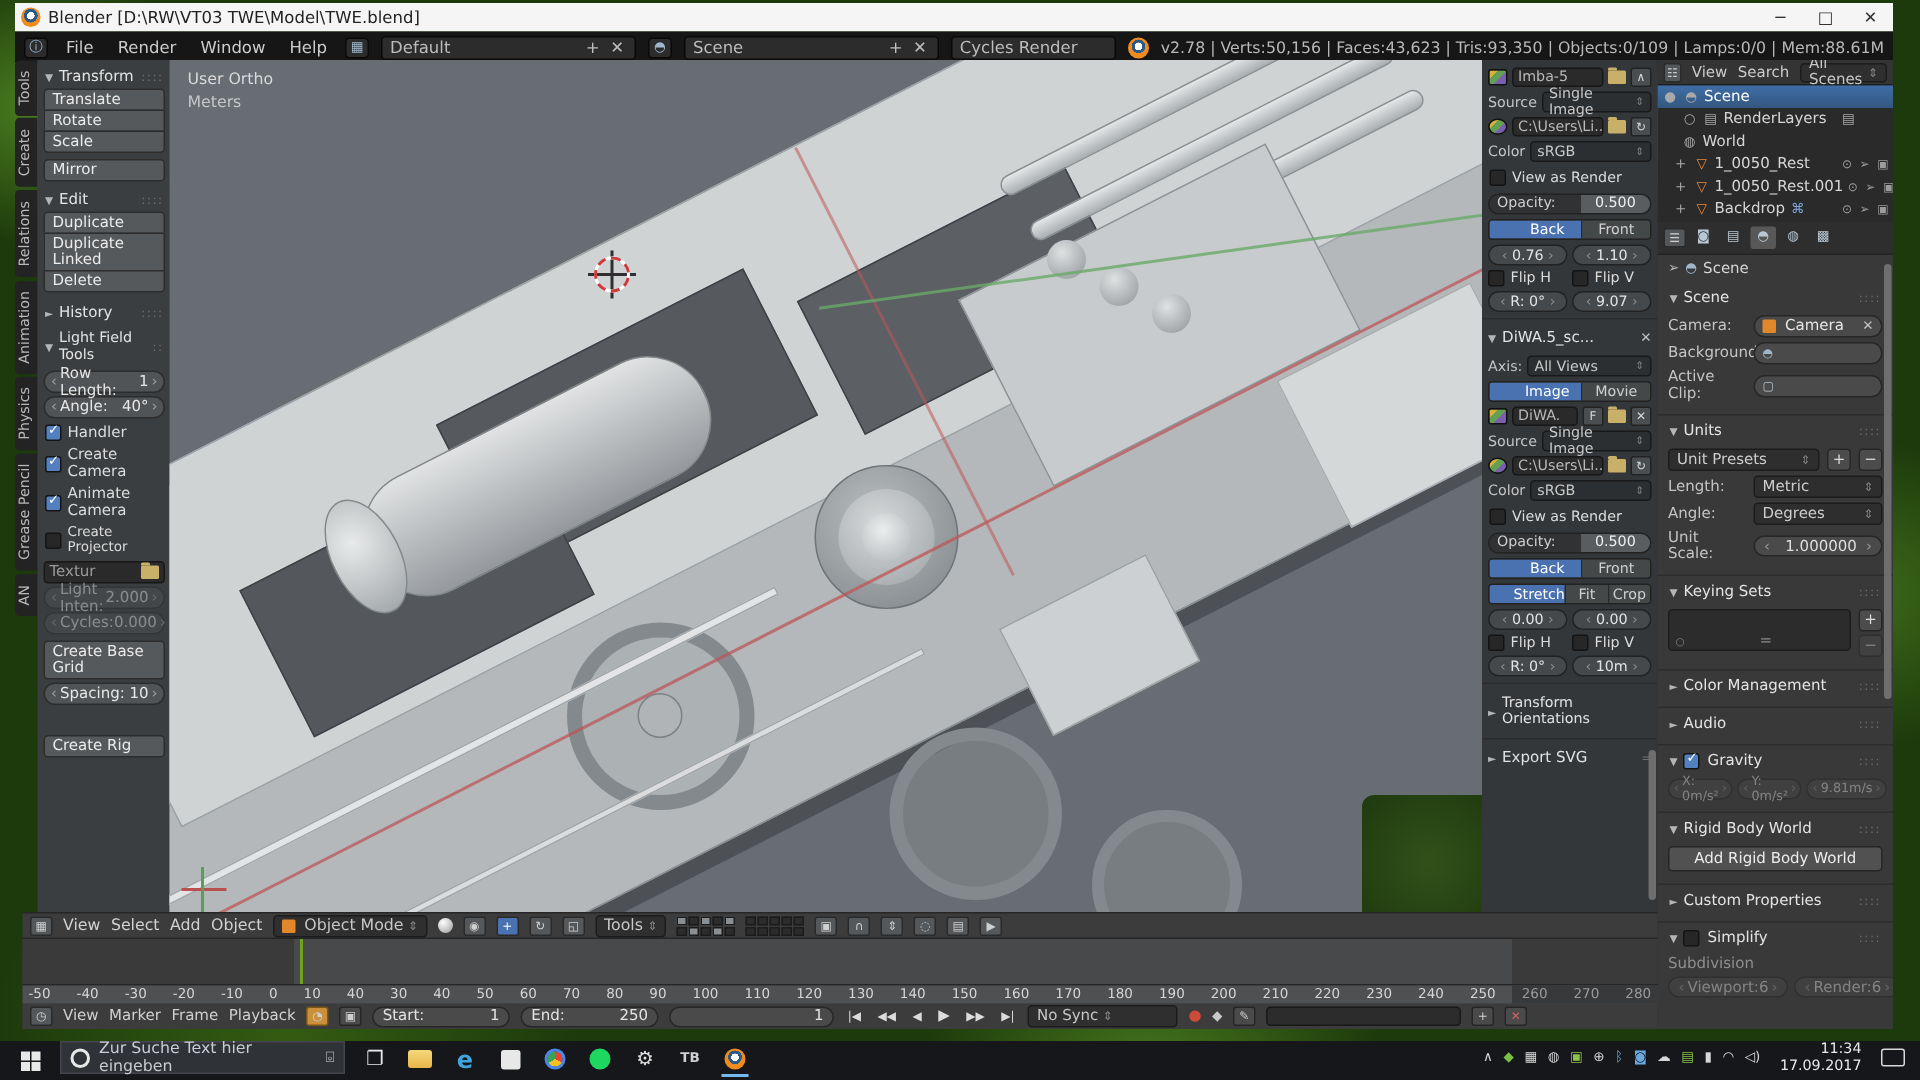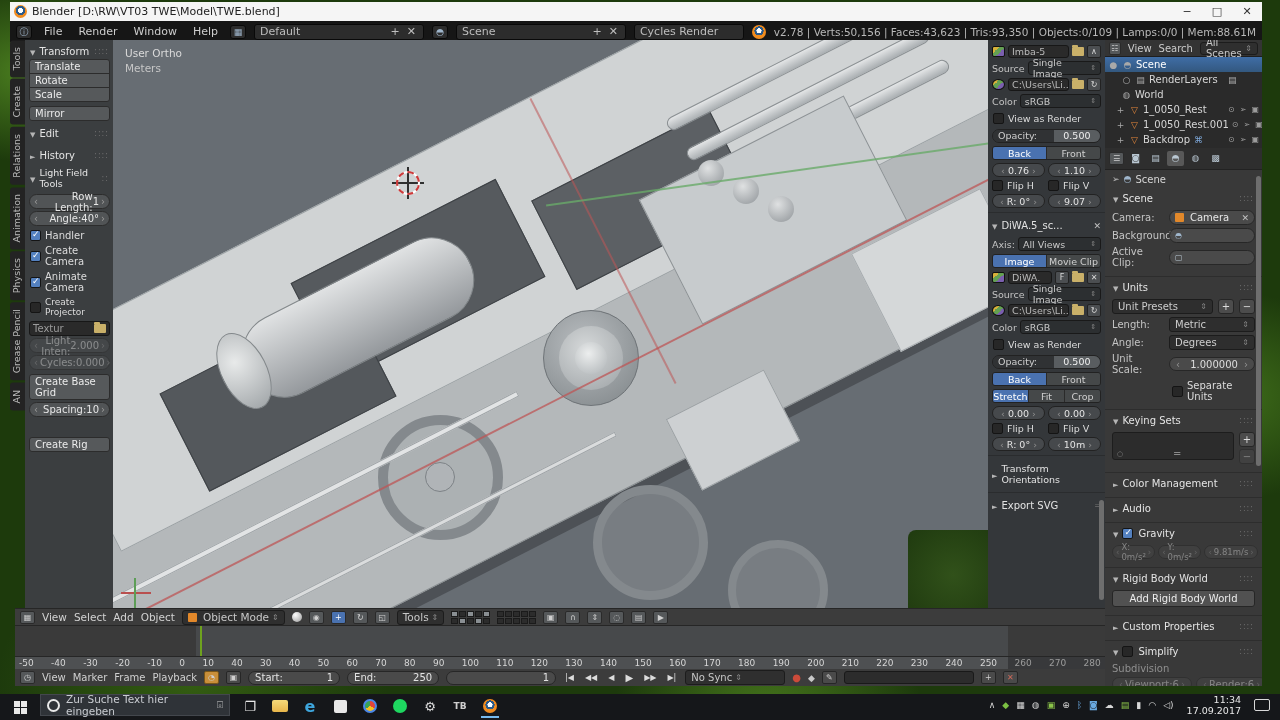--- a/index.html
+++ b/index.html
@@ -45,21 +45,21 @@
   .phd .grip { margin-left:auto; color:#6f6f6f; letter-spacing:1px; font-size:8px; }
   .tri-d::before { content:"▼"; font-size:7px; color:#b5b5b5; margin-right:4px; }
   .tri-r::before { content:"►"; font-size:7px; color:#b5b5b5; margin-right:4px; }
   .sbtn { display:block; background:#56595b; border:1px solid #2c2c2c; color:#ebebeb; padding:1px 5px; margin-top:-1px; border-radius:3px; }
   .grp .sbtn { border-radius:0; }
   .grp .sbtn:first-child { border-radius:3px 3px 0 0; }
   .grp .sbtn:last-child { border-radius:0 0 3px 3px; }
   .slider { display:flex; align-items:center; background:#515456; border:1px solid #2c2c2c; border-radius:8px; padding:0 4px; height:15px; color:#e6e6e6; margin:2px 0; }
   .slider::before { content:"‹"; color:#9a9a9a; margin-right:2px; }
   .slider::after  { content:"›"; color:#9a9a9a; margin-left:2px; }
-  .slider .lab { flex:1;text-align:right; }
+  .slider .lab { flex:1; }
   .slider .val { text-align:right; }
   .cbrow { display:flex; align-items:center; gap:4px; padding:2px 1px; color:#dcdcdc; }
   .cb { width:11px; height:11px; border-radius:2px; background:#272727; border:1px solid #141414; flex:0 0 auto; }
   .cb.on { background:#5380bf; position:relative; }
   .cb.on::after { content:"✓"; position:absolute; left:1px; top:-2px; color:#fff; font-size:9px; }
   .dim { opacity:0.45; }
   .tfield { display:flex; align-items:center; background:#2a2a2a; border:1px solid #171717; border-radius:3px; height:15px; padding:0 3px; color:#9b9b9b; margin:2px 0; }
   .minifolder { width:12px; height:9px; background:#c9b069; border-radius:1px; margin-left:auto; position:relative; }
   .minifolder::before { content:""; position:absolute; left:0; top:-2px; width:6px; height:2px; background:#c9b069; border-radius:1px 1px 0 0; }
 
@@ -93,21 +93,21 @@
   .ndrop::after { content:"⇕"; font-size:7px; color:#848484; margin-left:auto; }
   .thumb { width:13px; height:11px; border-radius:2px; background:linear-gradient(135deg,#d8b13a 0 30%, #64a053 30% 60%, #7a5fae 60% 100%); border:1px solid #111; flex:0 0 auto; }
   .nbtn { width:14px; height:13px; background:#4b4e51; border:1px solid #222; border-radius:2px; text-align:center; line-height:12px; color:#d8d8d8; font-size:8px; flex:0 0 auto; }
   .npath { flex:1; background:#2a2a2a; border:1px solid #171717; border-radius:3px; height:13px; padding:0 3px; color:#b9b9b9; overflow:hidden; white-space:nowrap; }
   .opsl { display:flex; border:1px solid #222; border-radius:8px; overflow:hidden; height:14px; margin:3px 0; }
   .opsl .l { flex:1.1; background:#303234; padding:0 5px; color:#cfcfcf; }
   .opsl .r { flex:1; background:#595d60; text-align:center; color:#f0f0f0; }
   .tglrow { display:flex; border:1px solid #222; border-radius:3px; overflow:hidden; height:14px; margin:3px 0; }
   .tgl { flex:1; background:#454849; text-align:center; line-height:13px; color:#cfcfcf; border-right:1px solid #2a2a2a; }
   .tgl:last-child { border-right:none; }
-  .tgl.on { background:#4a72b0; color:#fff; }
+  .tgl.on { background:#4a72b0; color:#fff;padding-left:16px; }
   .numpair { display:flex; gap:3px; margin:3px 0; }
   .numf { flex:1; display:flex; justify-content:center; align-items:center; background:#46494c; border:1px solid #222; border-radius:8px; height:14px; color:#e3e3e3; }
   .numf::before { content:"‹"; color:#8f8f8f; margin-right:3px; }
   .numf::after { content:"›"; color:#8f8f8f; margin-left:3px; }
   .nphd { display:flex; align-items:center; color:#e2e2e2; padding:3px 0; font-size:10px; }
   .xbtn::before { content:"✕"; color:#c2c2c2; font-size:9px; }
   .npsep { border-top:1px solid #2a2c2e; margin:4px -4px; }
 
   
   .rcol { position:absolute; left:1095px; top:38px; width:157px; height:646px; }
@@ -230,20 +230,25 @@
       <span class="sbtn">Translate</span>
       <span class="sbtn">Rotate</span>
       <span class="sbtn">Scale</span>
     </div>
     <span class="sbtn" style="margin-top:4px">Mirror</span>
     <div class="phd" style="margin-top:4px">
         <span class="tri-d"></span>
         <span>Edit</span>
         <span class="grip">::::</span>
       </div>
+    <div class="grp">
+      <span class="sbtn">Duplicate</span>
+      <span class="sbtn">Duplicate Linked</span>
+      <span class="sbtn">Delete</span>
+    </div>
     <div class="phd" style="margin-top:5px">
         <span class="tri-r"></span>
         <span>History</span>
         <span class="grip">::::</span>
       </div>
     <div class="phd">
         <span class="tri-d"></span>
         <span style="font-size:9.5px">Light Field Tools</span>
         <span class="grip">::</span>
       </div>
@@ -658,24 +663,20 @@
           <span class="pdrop">
               <span>Degrees</span>
             </span>
           </div>
         <div class="prow">
             <span class="plab">Unit Scale:</span>
           <span class="psl">
               <span></span>
               <span>1.000000</span>
             </span>
-          </div>
-        <div class="cbrow" style="padding-left:60px">
-            <span class="cb"></span>
-            <span>Separate Units</span>
           </div>
       </div>
 
       <div class="ppanel">
         <div class="phd">
             <span class="tri-d"></span>
             <span>Keying Sets</span>
             <span class="grip">::::</span>
           </div>
         <div class="prow" style="align-items:flex-start">

